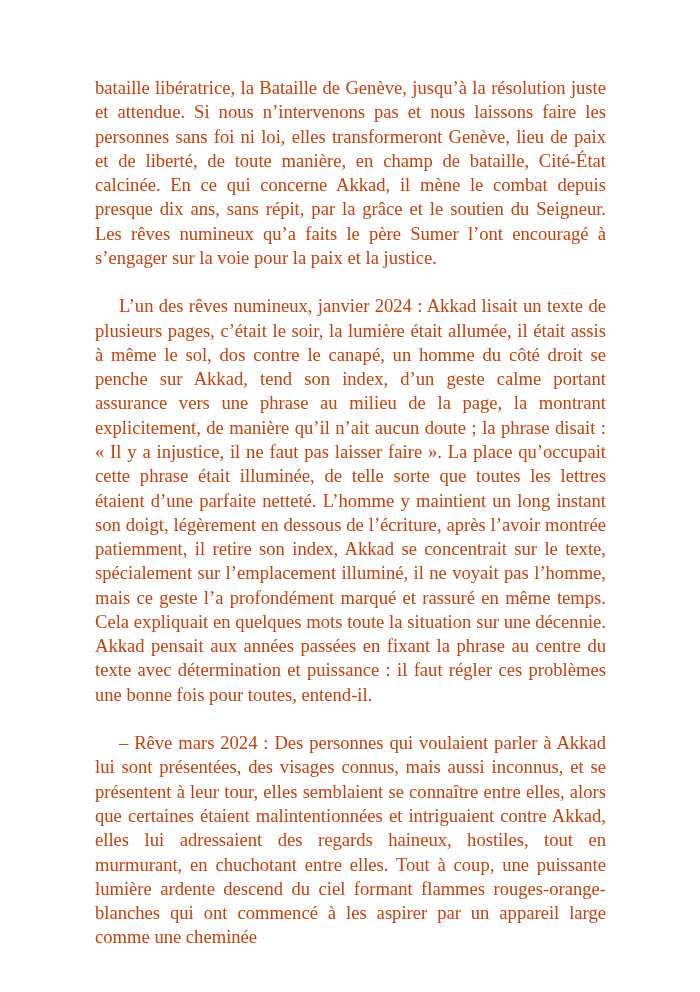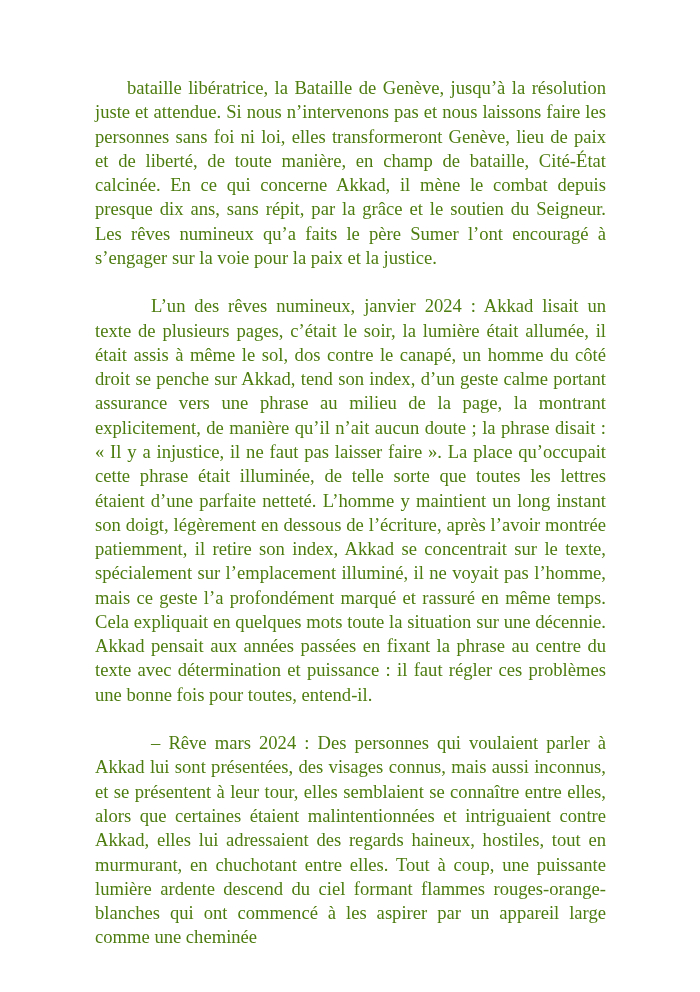--- a/index.html
+++ b/index.html
@@ -14,31 +14,31 @@
       overflow: hidden;
     }
     .page {
       position: absolute;
       left: 95px;
       top: 76px;
       width: 511px;
       font-family: "Liberation Serif", serif;
       font-size: 18.6px;
       line-height: 24.27px;
-      color: #4d7c0f;
+      color: #c2410c;
       text-align: justify;
     }
     .para {
       margin: 0 0 24.27px 0;
       hyphens: none;
     }
     .para.indent {
       text-indent: 24px;
     }
-    .lead { font-style: normal; margin-left: 32px; }
+    .lead { font-style: normal; }
     .it { }
   </style>
 </head>
 <body>
 
 <div class="page">
   <p class="para"><span class="lead"></span><span>bataille libératrice, la Bataille de Genève, jusqu’à la résolution juste et attendue. Si nous n’intervenons pas et nous laissons faire les personnes sans foi ni loi, elles transformeront Genève, lieu de paix et de liberté, de toute manière, en champ de bataille, Cité-État calcinée. En ce qui concerne Akkad, il mène le combat depuis presque dix ans, sans répit, par la grâce et le soutien du Seigneur. Les rêves numineux qu’a faits le père Sumer l’ont encouragé à s’engager sur la voie pour la paix et la justice.</span></p>
 
   <p class="para indent"><span class="lead">L’un des rêves numineux, janvier 2024 : </span><span class="it">Akkad lisait un texte de plusieurs pages, c’était le soir, la lumière était allumée, il était assis à même le sol, dos contre le canapé, un homme du côté droit se penche sur Akkad, tend son index, d’un geste calme portant assurance vers une phrase au milieu de la page, la montrant explicitement, de manière qu’il n’ait aucun doute ; la phrase disait : « Il y a injustice, il ne faut pas laisser faire ». La place qu’occupait cette phrase était illuminée, de telle sorte que toutes les lettres étaient d’une parfaite netteté. L’homme y maintient un long instant son doigt, légèrement en dessous de l’écriture, après l’avoir montrée patiemment, il retire son index, Akkad se concentrait sur le texte, spécialement sur l’emplacement illuminé, il ne voyait pas l’homme, mais ce geste l’a profondément marqué et rassuré en même temps. Cela expliquait en quelques mots toute la situation sur une décennie. Akkad pensait aux années passées en fixant la phrase au centre du texte avec détermination et puissance : il faut régler ces problèmes une bonne fois pour toutes, entend-il.</span></p>
 

